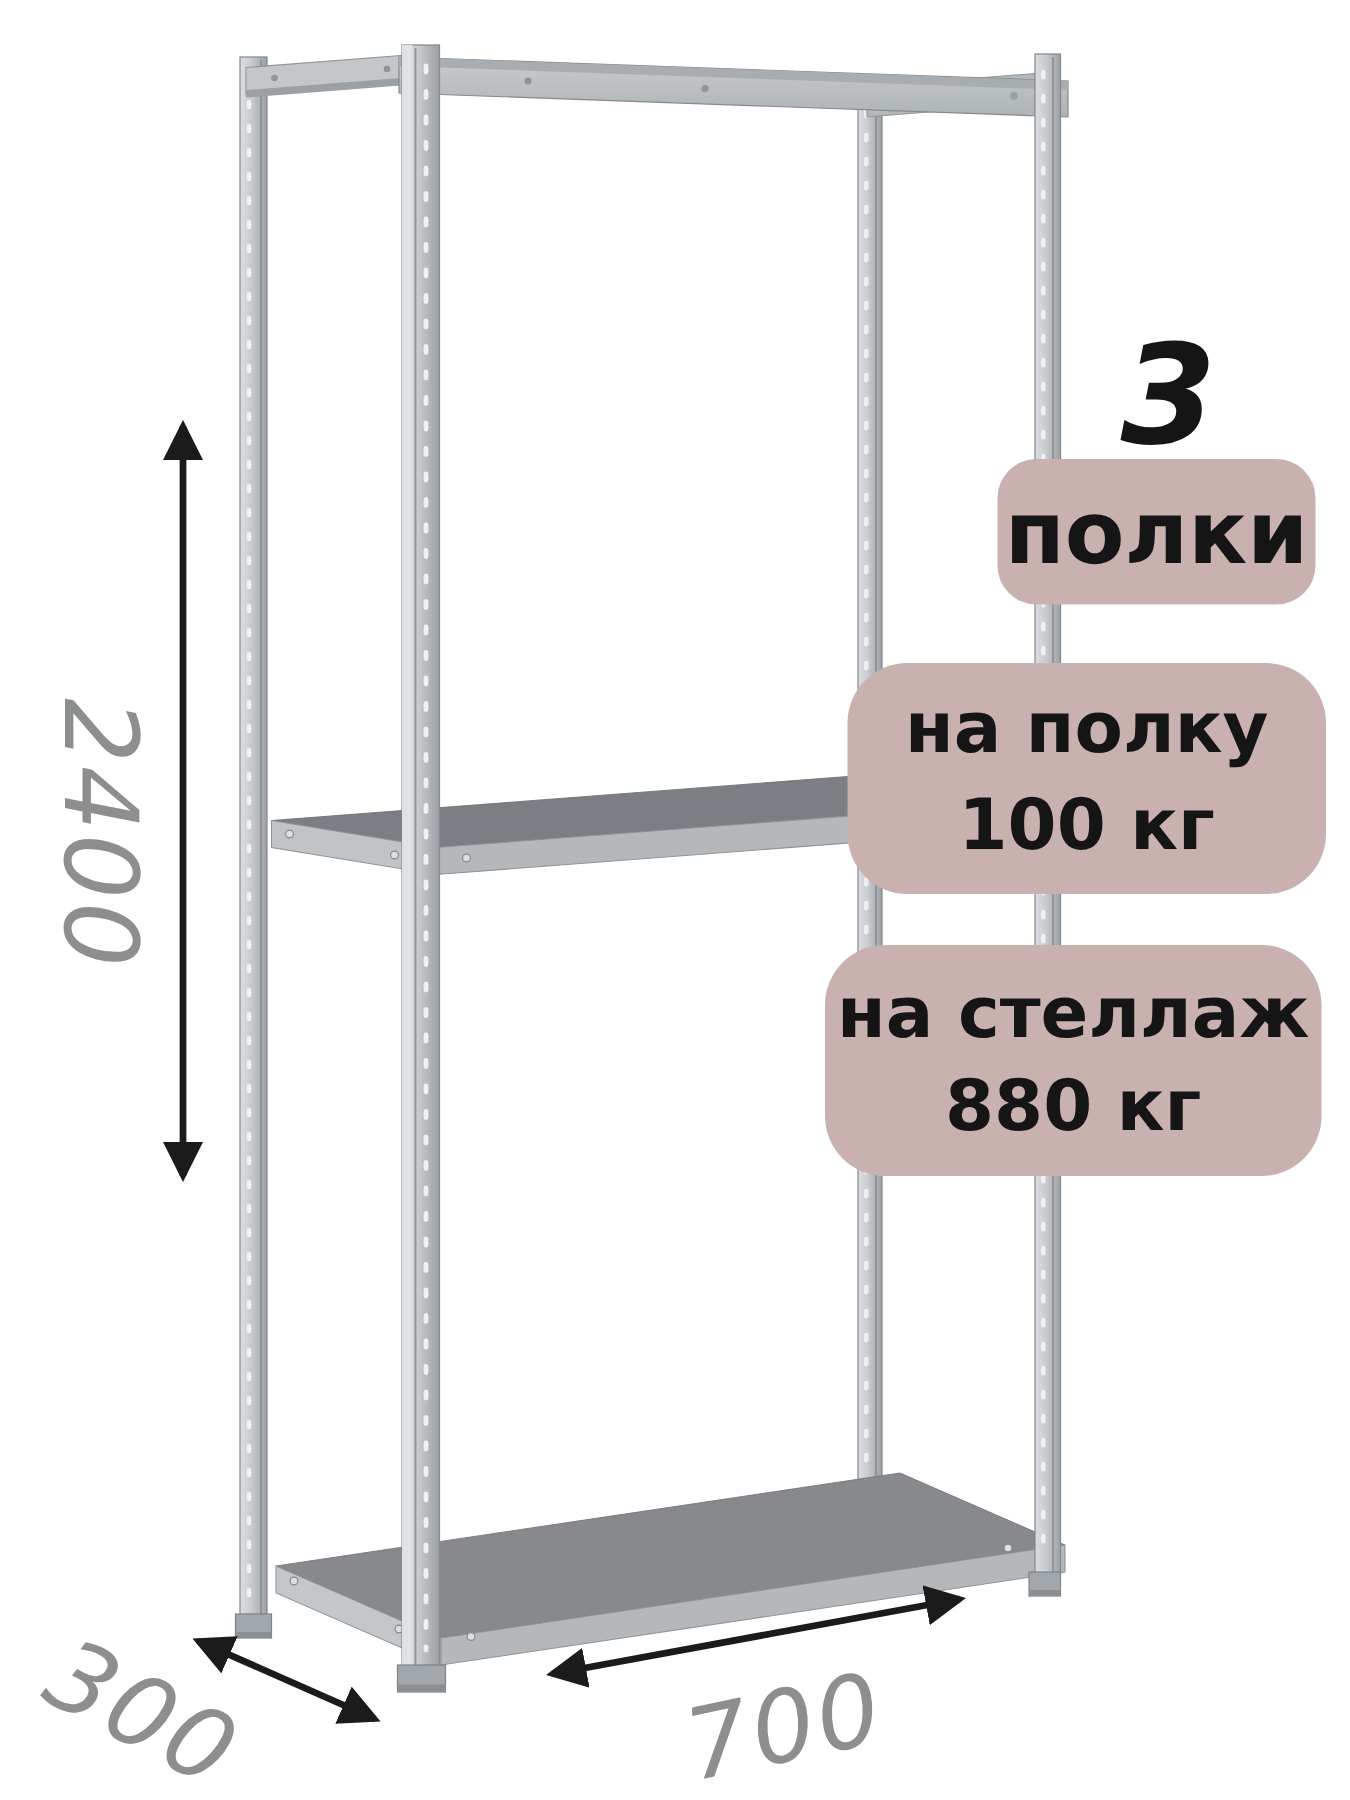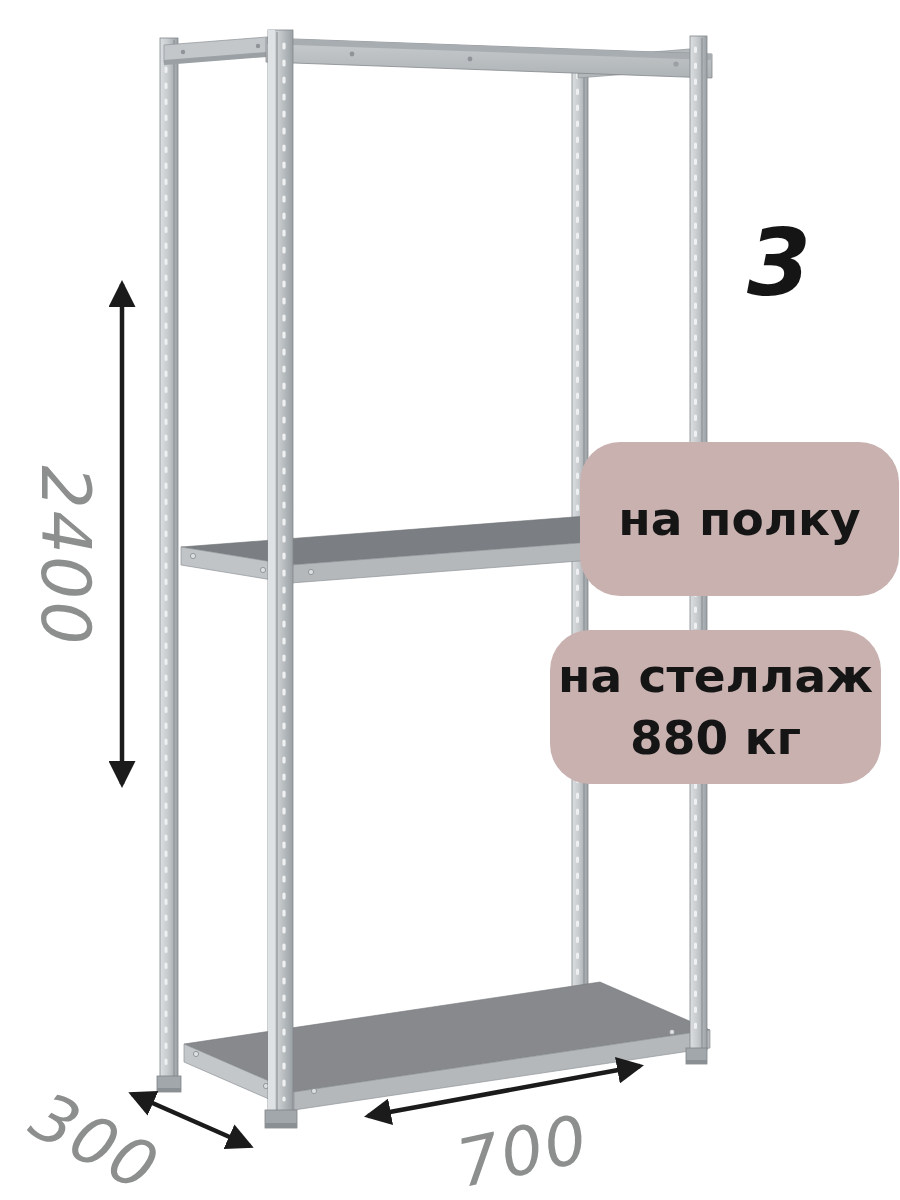--- a/index.html
+++ b/index.html
@@ -52,21 +52,21 @@
     justify-content: center;
     text-align: center;
     font-weight: bold;
   }
   .badge span { display: block; }
   .badge-count {
     left: 665px; top: 306px; width: 212px; height: 97px;
     border-radius: 26px; font-size: 58px;
   }
   .badge-shelf-load {
-    left: 580px; top: 442px; width: 319px; height: 154px;
+    left: 565px; top: 442px; width: 319px; height: 154px;
     border-radius: 40px; font-size: 47px; line-height: 1.38;
   }
   .badge-rack-load {
     left: 550px; top: 630px; width: 331px; height: 154px;
     border-radius: 40px; font-size: 47px; line-height: 1.32;
   }
 </style>
 </head>
 <body>
 
@@ -170,23 +170,27 @@
   </div>
   <div class="dim-label dim-depth">
     <span>300</span>
   </div>
   <div class="dim-label dim-width">
     <span>700</span>
   </div>
 
   <div class="count-number">3</div>
 
+  <div class="badge badge-count">
+    <span>полки</span>
+  </div>
 
   <div class="badge badge-shelf-load">
     <span>на полку</span>
+    <span>100 кг</span>
   </div>
 
   <div class="badge badge-rack-load">
     <span>на стеллаж</span>
     <span>880 кг</span>
   </div>
 
 </div>
 
 </body></html>

